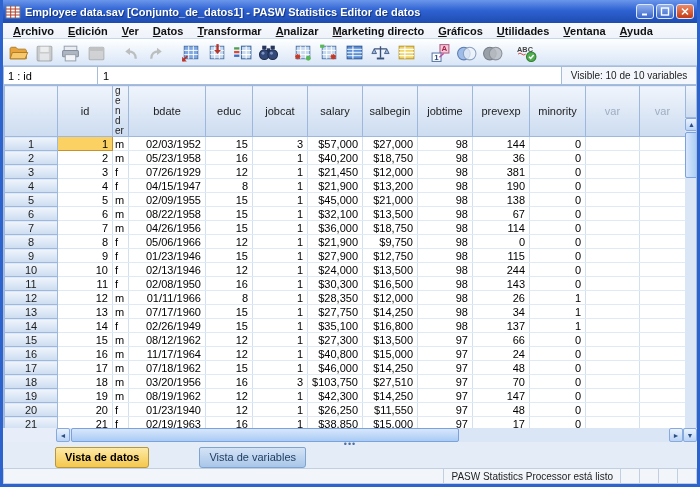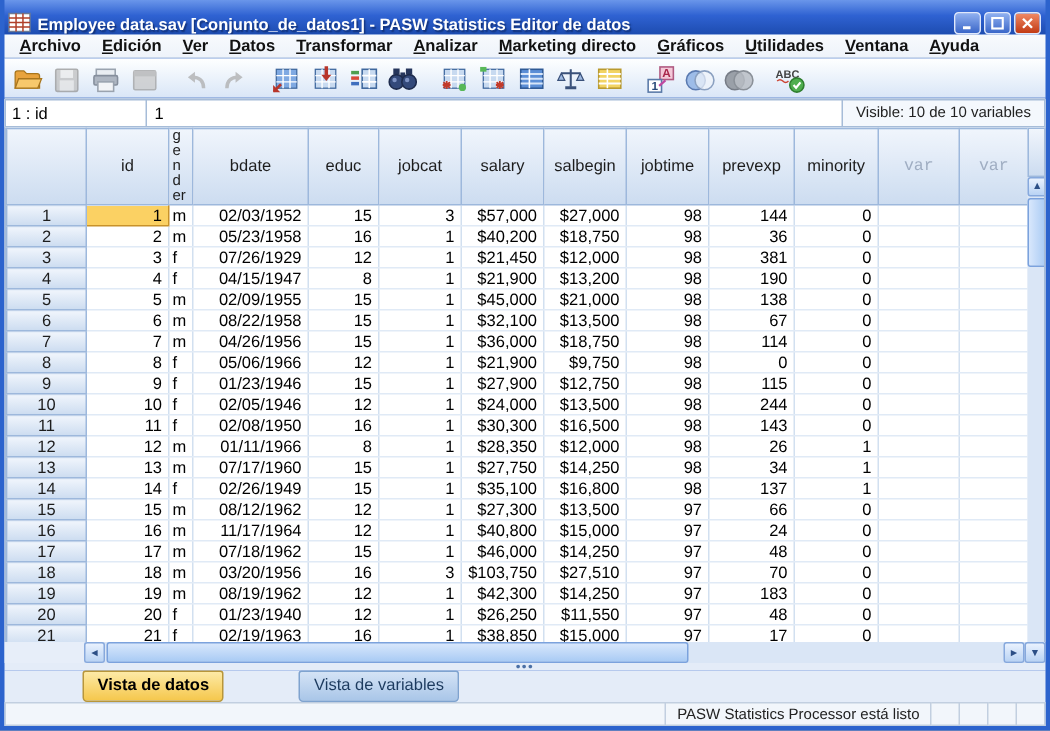--- a/index.html
+++ b/index.html
@@ -1,19 +1,19 @@
 <!DOCTYPE html>
 <html><head>
 <meta charset="utf-8">
 <style>
   html,body{margin:0;padding:0;background:#9db5d8;font-family:"Liberation Sans","DejaVu Sans",sans-serif;}
   .window{width:700px;height:487px;display:flex;flex-direction:column;background:#2c63cd;
     padding:0 3px 3px;box-sizing:border-box;box-shadow:0 0 0 1px #16368a;}
   
-  .titlebar{height:23px;flex:none;display:flex;align-items:flex-end;gap:4px;padding:0 2px;
+  .titlebar{height:23px;flex:none;display:flex;align-items:center;gap:4px;padding:0 2px;
     background:linear-gradient(180deg,#6a96ea 0%,#2f62d2 45%,#1d4cb0 100%);}
   .titlebar .app-ic{width:16px;height:16px;flex:none;display:flex;align-items:center;}
   .title-text{color:#fff;font-weight:bold;font-size:11px;flex:1;white-space:nowrap;overflow:hidden;
     text-shadow:1px 1px 1px #12327a;}
   .win-btns{display:flex;gap:2px;flex:none;padding-right:1px;}
   .wbtn{width:18px;height:15px;border:1px solid #dfe8fb;border-radius:3px;display:flex;
     align-items:center;justify-content:center;box-sizing:border-box;}
   .wbtn.blue{background:linear-gradient(180deg,#8fb0f0,#3a66c8);}
   .wbtn.red{background:linear-gradient(180deg,#ef8a66,#c23a14);}
   
@@ -32,21 +32,21 @@
   .cr-left{width:95px;flex:none;background:#fff;border:1px solid #a6bcd8;display:flex;align-items:center;padding:0 4px;box-sizing:border-box;}
   .cr-value{flex:1;background:#fff;border:1px solid #a6bcd8;border-left:none;display:flex;align-items:center;padding:0 5px;}
   .cr-right{width:134px;flex:none;background:#f4f8fd;border:1px solid #a6bcd8;border-left:none;display:flex;
     align-items:center;justify-content:center;font-size:10px;color:#222;white-space:nowrap;}
   
   .gridzone{flex:1;overflow:hidden;background:#fff;display:flex;border-left:1px solid #a6bcd8;border-right:1px solid #a6bcd8;}
   .grid-left{width:681px;flex:none;overflow:hidden;}
   table.dg{border-collapse:collapse;table-layout:fixed;font-size:11px;width:681px;}
   .ch{background:linear-gradient(#f0f5fc,#ccdcf0);border:1px solid #9db8dc;font-weight:normal;
     color:#1d1d1d;height:33px;overflow:hidden;text-align:center;padding:0;}
-  .ch.ph{color:#9fadc2;font-family:Liberation Mono, monospace;}
+  .ch.ph{color:#9fadc2;}
   .ch.wr{word-break:break-all;line-height:10px;font-size:10px;padding:0 2px;text-align:left;}
   .rh{background:linear-gradient(#f0f5fc,#ccdcf0);border:1px solid #9db8dc;font-weight:normal;
     color:#1d1d1d;height:13px;text-align:center;padding:0;}
   .dc{border-right:1px solid #d2e0f0;border-bottom:1px solid #e0eaf6;padding:0 4px;white-space:nowrap;
     overflow:hidden;height:13px;color:#000;}
   .a-right{text-align:right;}
   .a-left{text-align:left;padding-left:2px;}
   td.sel{background:#fbd163;border:1px solid #c8922a;}
   
   .vscroll{width:13px;flex:none;display:flex;flex-direction:column;background:#dae6f6;}
@@ -441,21 +441,21 @@
               <td class="dc a-right">98</td>
               <td class="dc a-right">115</td>
               <td class="dc a-right">0</td>
               <td class="dc a-right"></td>
               <td class="dc a-right"></td>
             </tr>
             <tr>
               <th class="rh">10</th>
               <td class="dc a-right">10</td>
               <td class="dc a-left">f</td>
-              <td class="dc a-right">02/05/1946</td>
+              <td class="dc a-right">02/13/1946</td>
               <td class="dc a-right">12</td>
               <td class="dc a-right">1</td>
               <td class="dc a-right">$24,000</td>
               <td class="dc a-right">$13,500</td>
               <td class="dc a-right">98</td>
               <td class="dc a-right">244</td>
               <td class="dc a-right">0</td>
               <td class="dc a-right"></td>
               <td class="dc a-right"></td>
             </tr>
@@ -582,21 +582,21 @@
             <tr>
               <th class="rh">19</th>
               <td class="dc a-right">19</td>
               <td class="dc a-left">m</td>
               <td class="dc a-right">08/19/1962</td>
               <td class="dc a-right">12</td>
               <td class="dc a-right">1</td>
               <td class="dc a-right">$42,300</td>
               <td class="dc a-right">$14,250</td>
               <td class="dc a-right">97</td>
-              <td class="dc a-right">183</td>
+              <td class="dc a-right">147</td>
               <td class="dc a-right">0</td>
               <td class="dc a-right"></td>
               <td class="dc a-right"></td>
             </tr>
             <tr>
               <th class="rh">20</th>
               <td class="dc a-right">20</td>
               <td class="dc a-left">f</td>
               <td class="dc a-right">01/23/1940</td>
               <td class="dc a-right">12</td>

